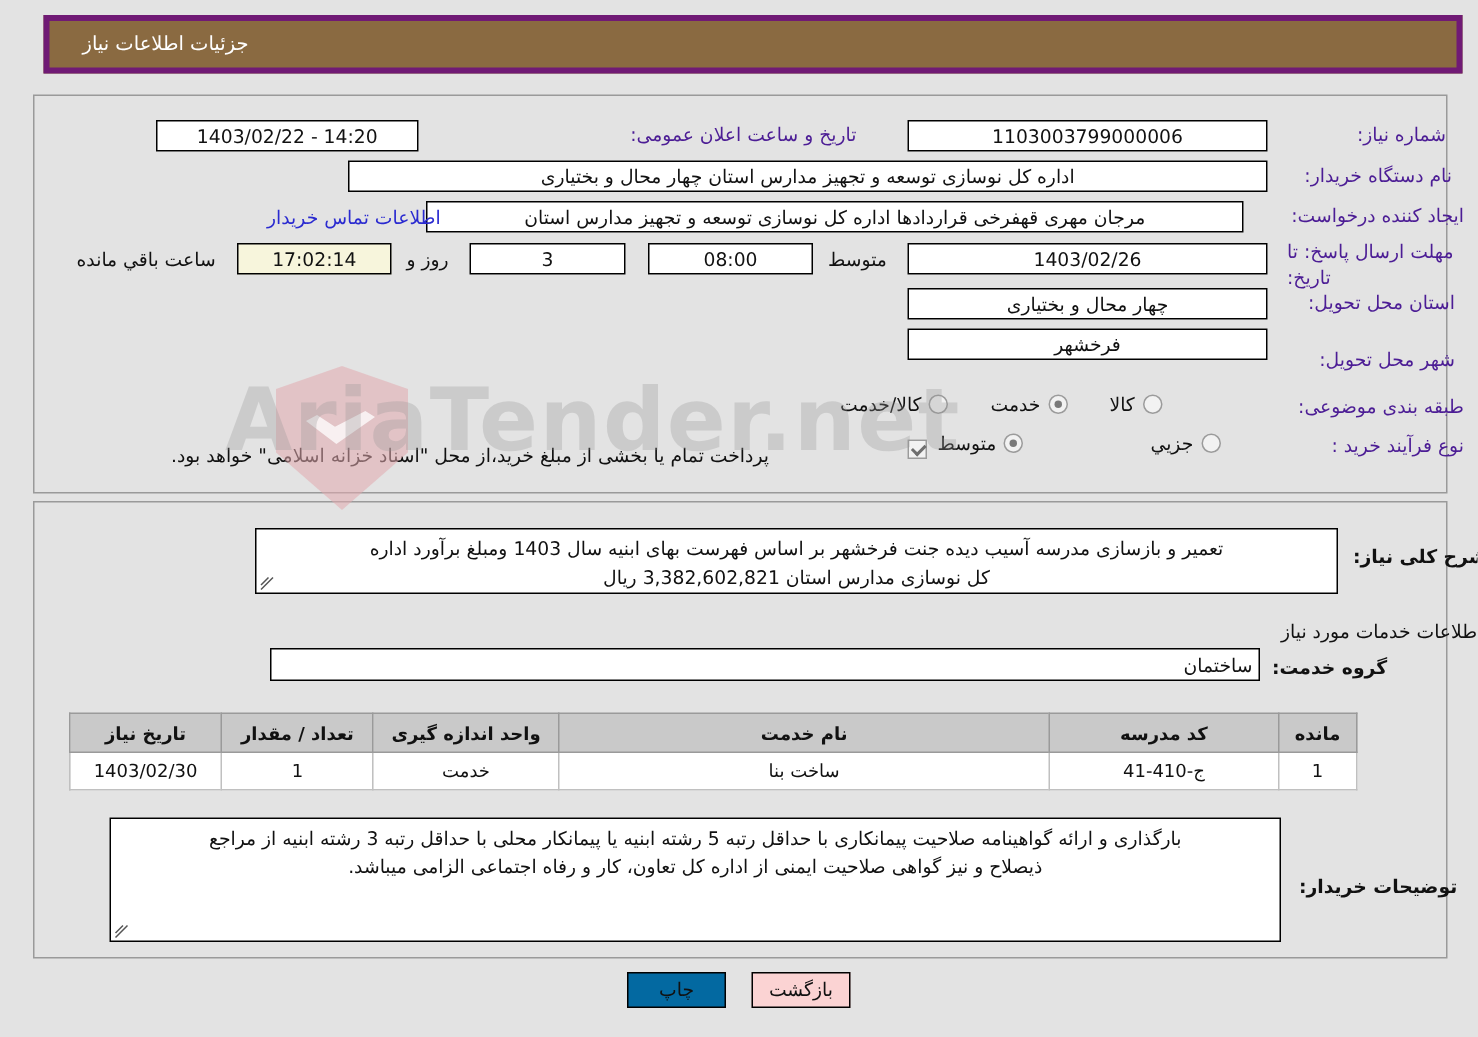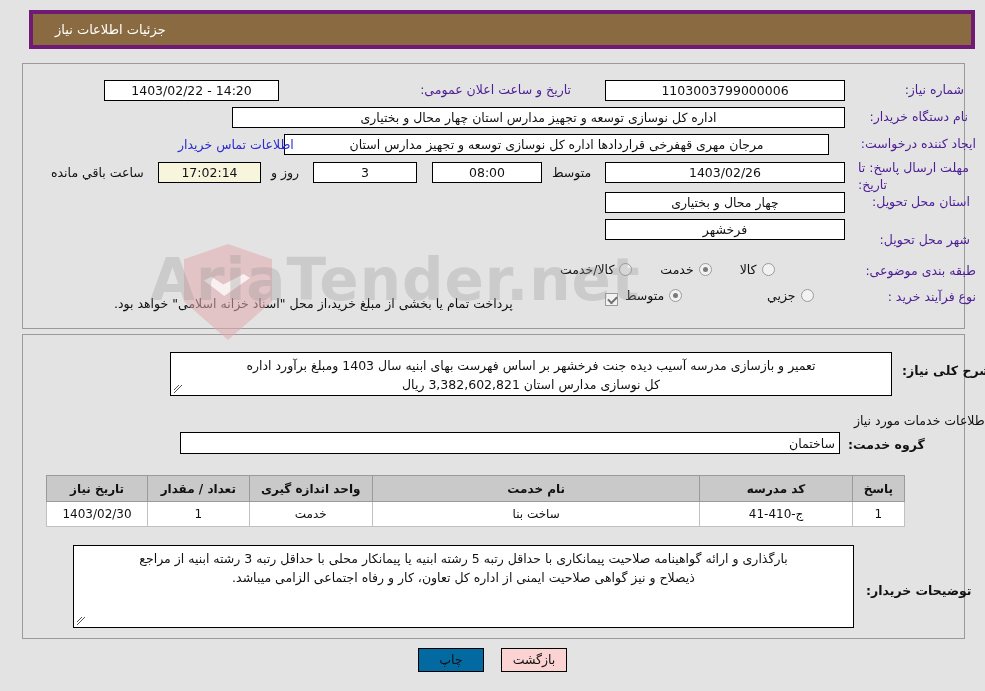--- a/index.html
+++ b/index.html
@@ -378,21 +378,21 @@
 </div>
 
 <div class="sectionlabel" style="left:854px; top:413px; font-weight:normal; z-index:4;">اطلاعات خدمات مورد نیاز</div>
 
 <div class="sectionlabel" style="left:848px; top:437px; z-index:4;">گروه خدمت:</div>
 <div class="fbox right" style="position:absolute; left:180px; top:432px; width:660px; height:22px; z-index:4; justify-content:flex-start;">ساختمان</div>
 
 <table class="tbl">
   <thead>
     <tr>
-      <th style="width:45px;">پاسخ</th>
+      <th style="width:45px;">مانده</th>
       <th style="width:155px;">کد مدرسه</th>
       <th style="width:355px;">نام خدمت</th>
       <th style="width:125px;">واحد اندازه گیری</th>
       <th style="width:100px;">تعداد / مقدار</th>
       <th style="width:95px;">تاریخ نیاز</th>
     </tr>
   </thead>
   <tbody>
     <tr>
       <td>1</td>

